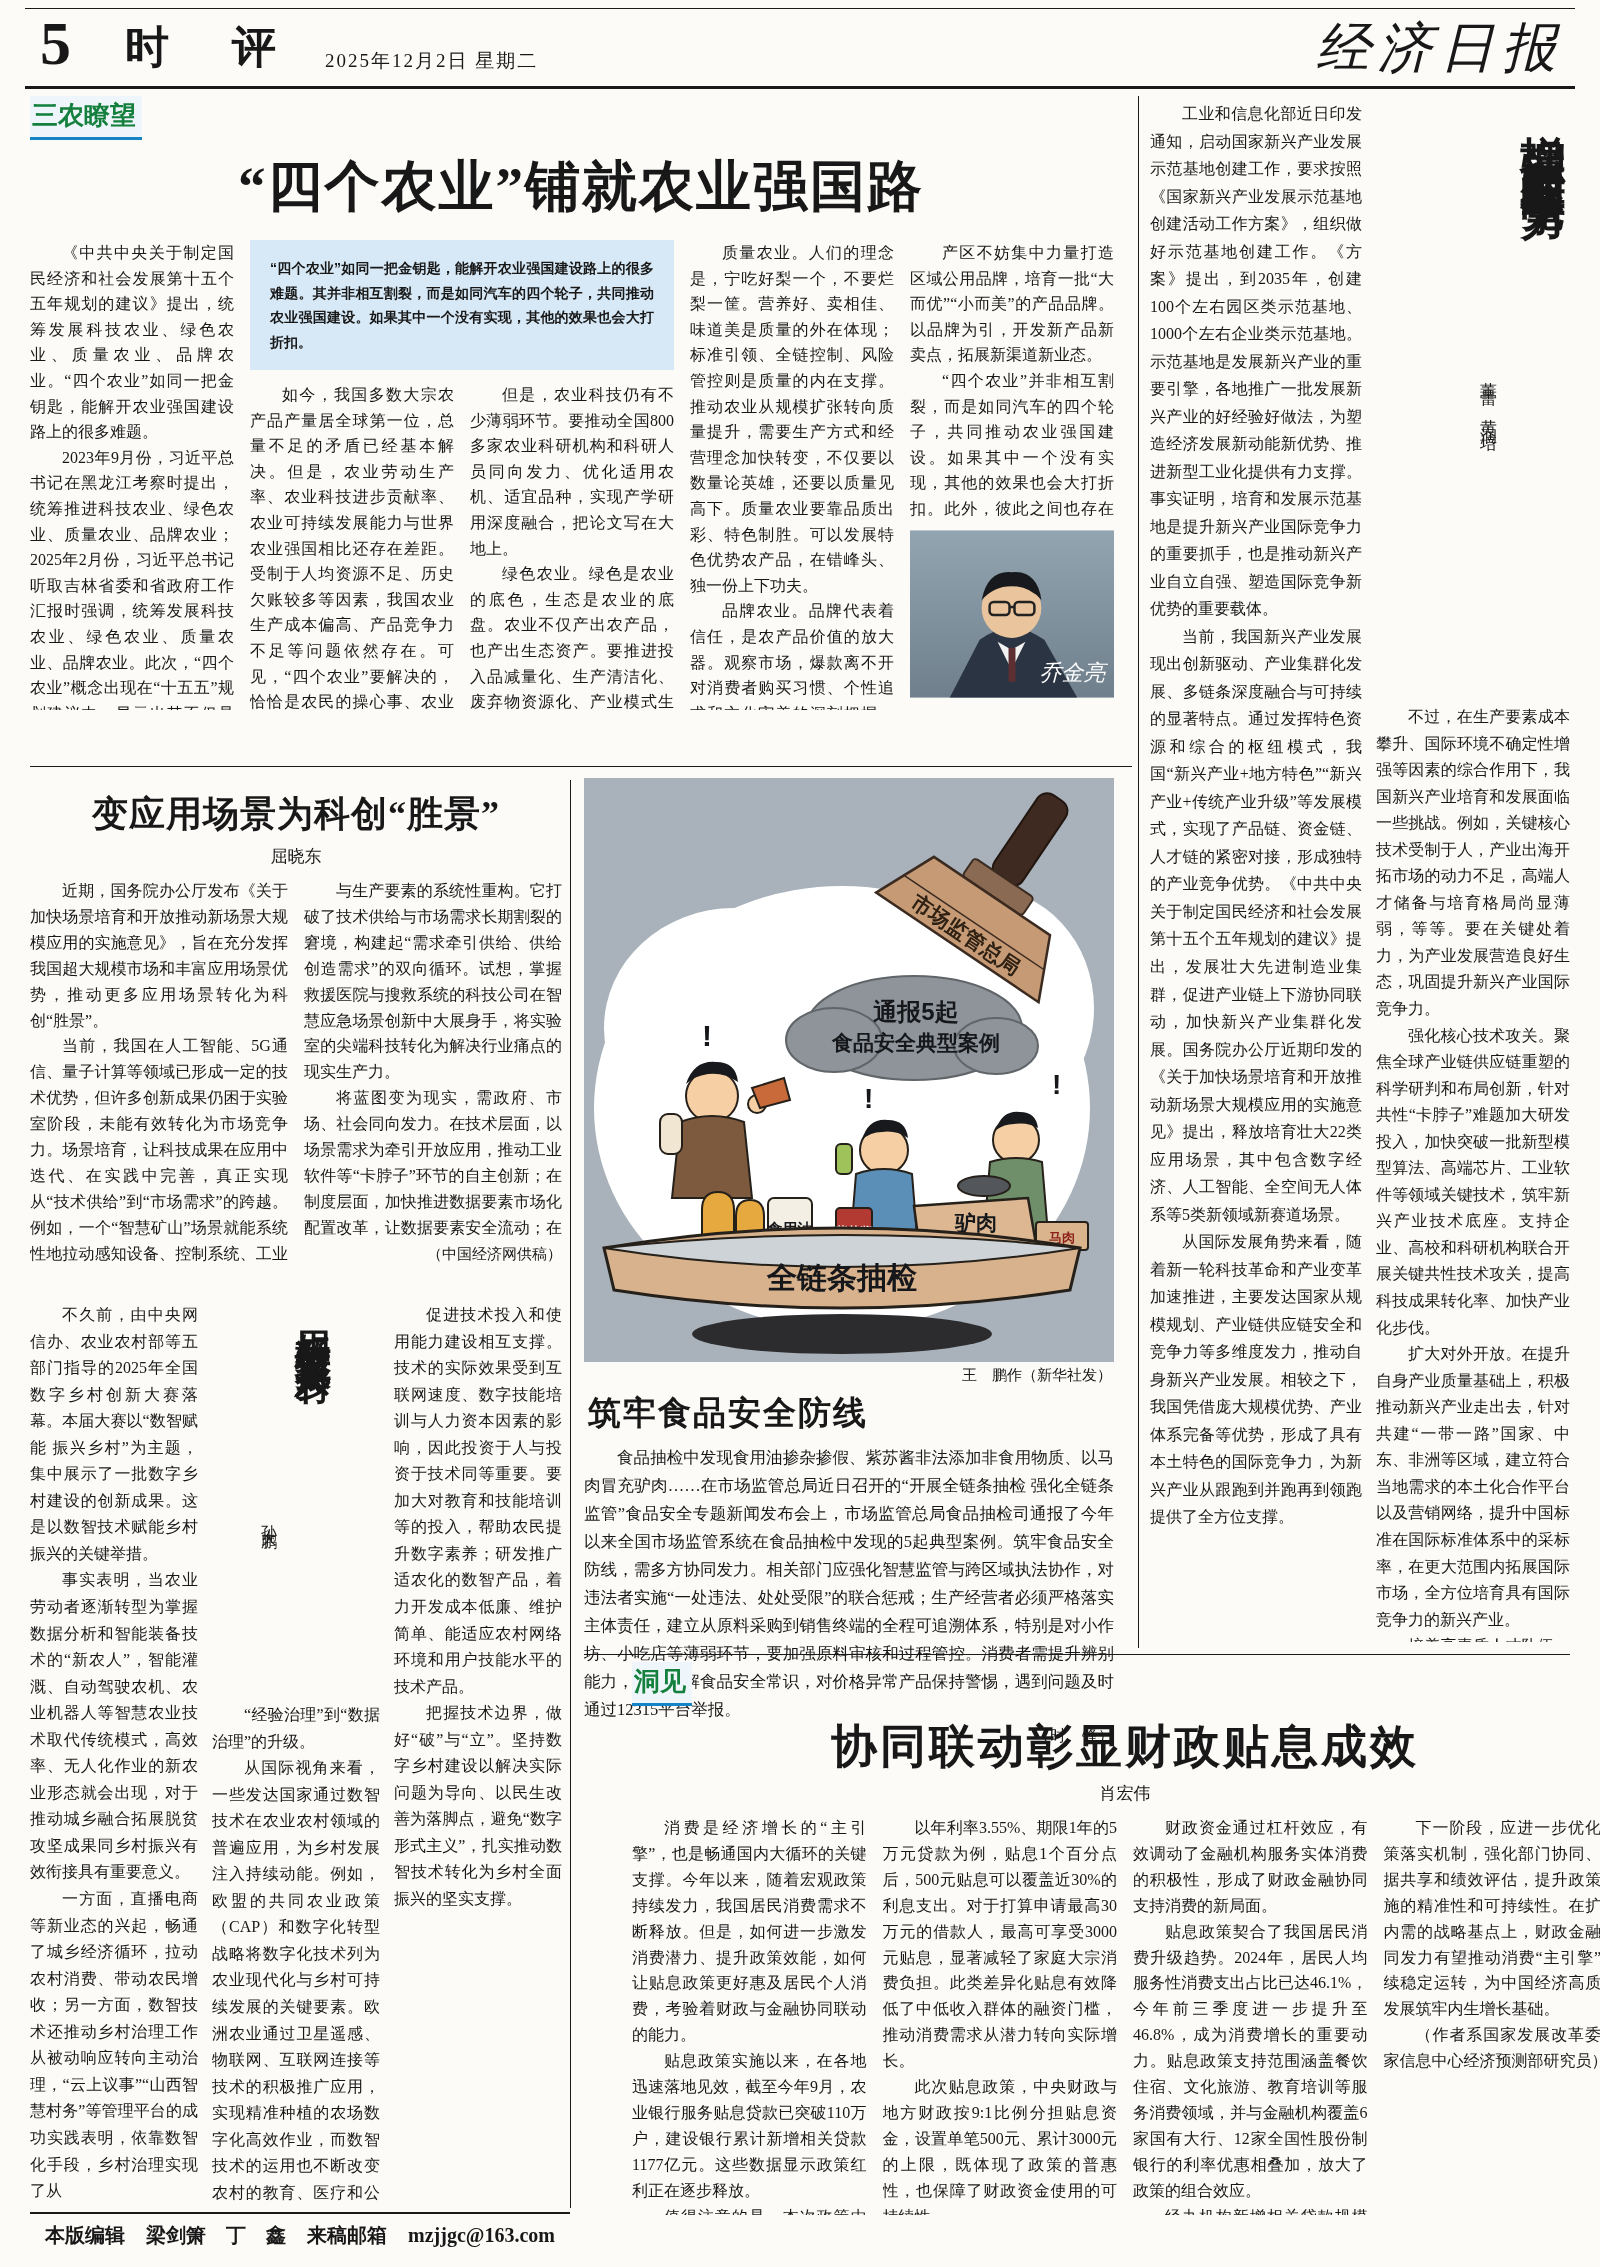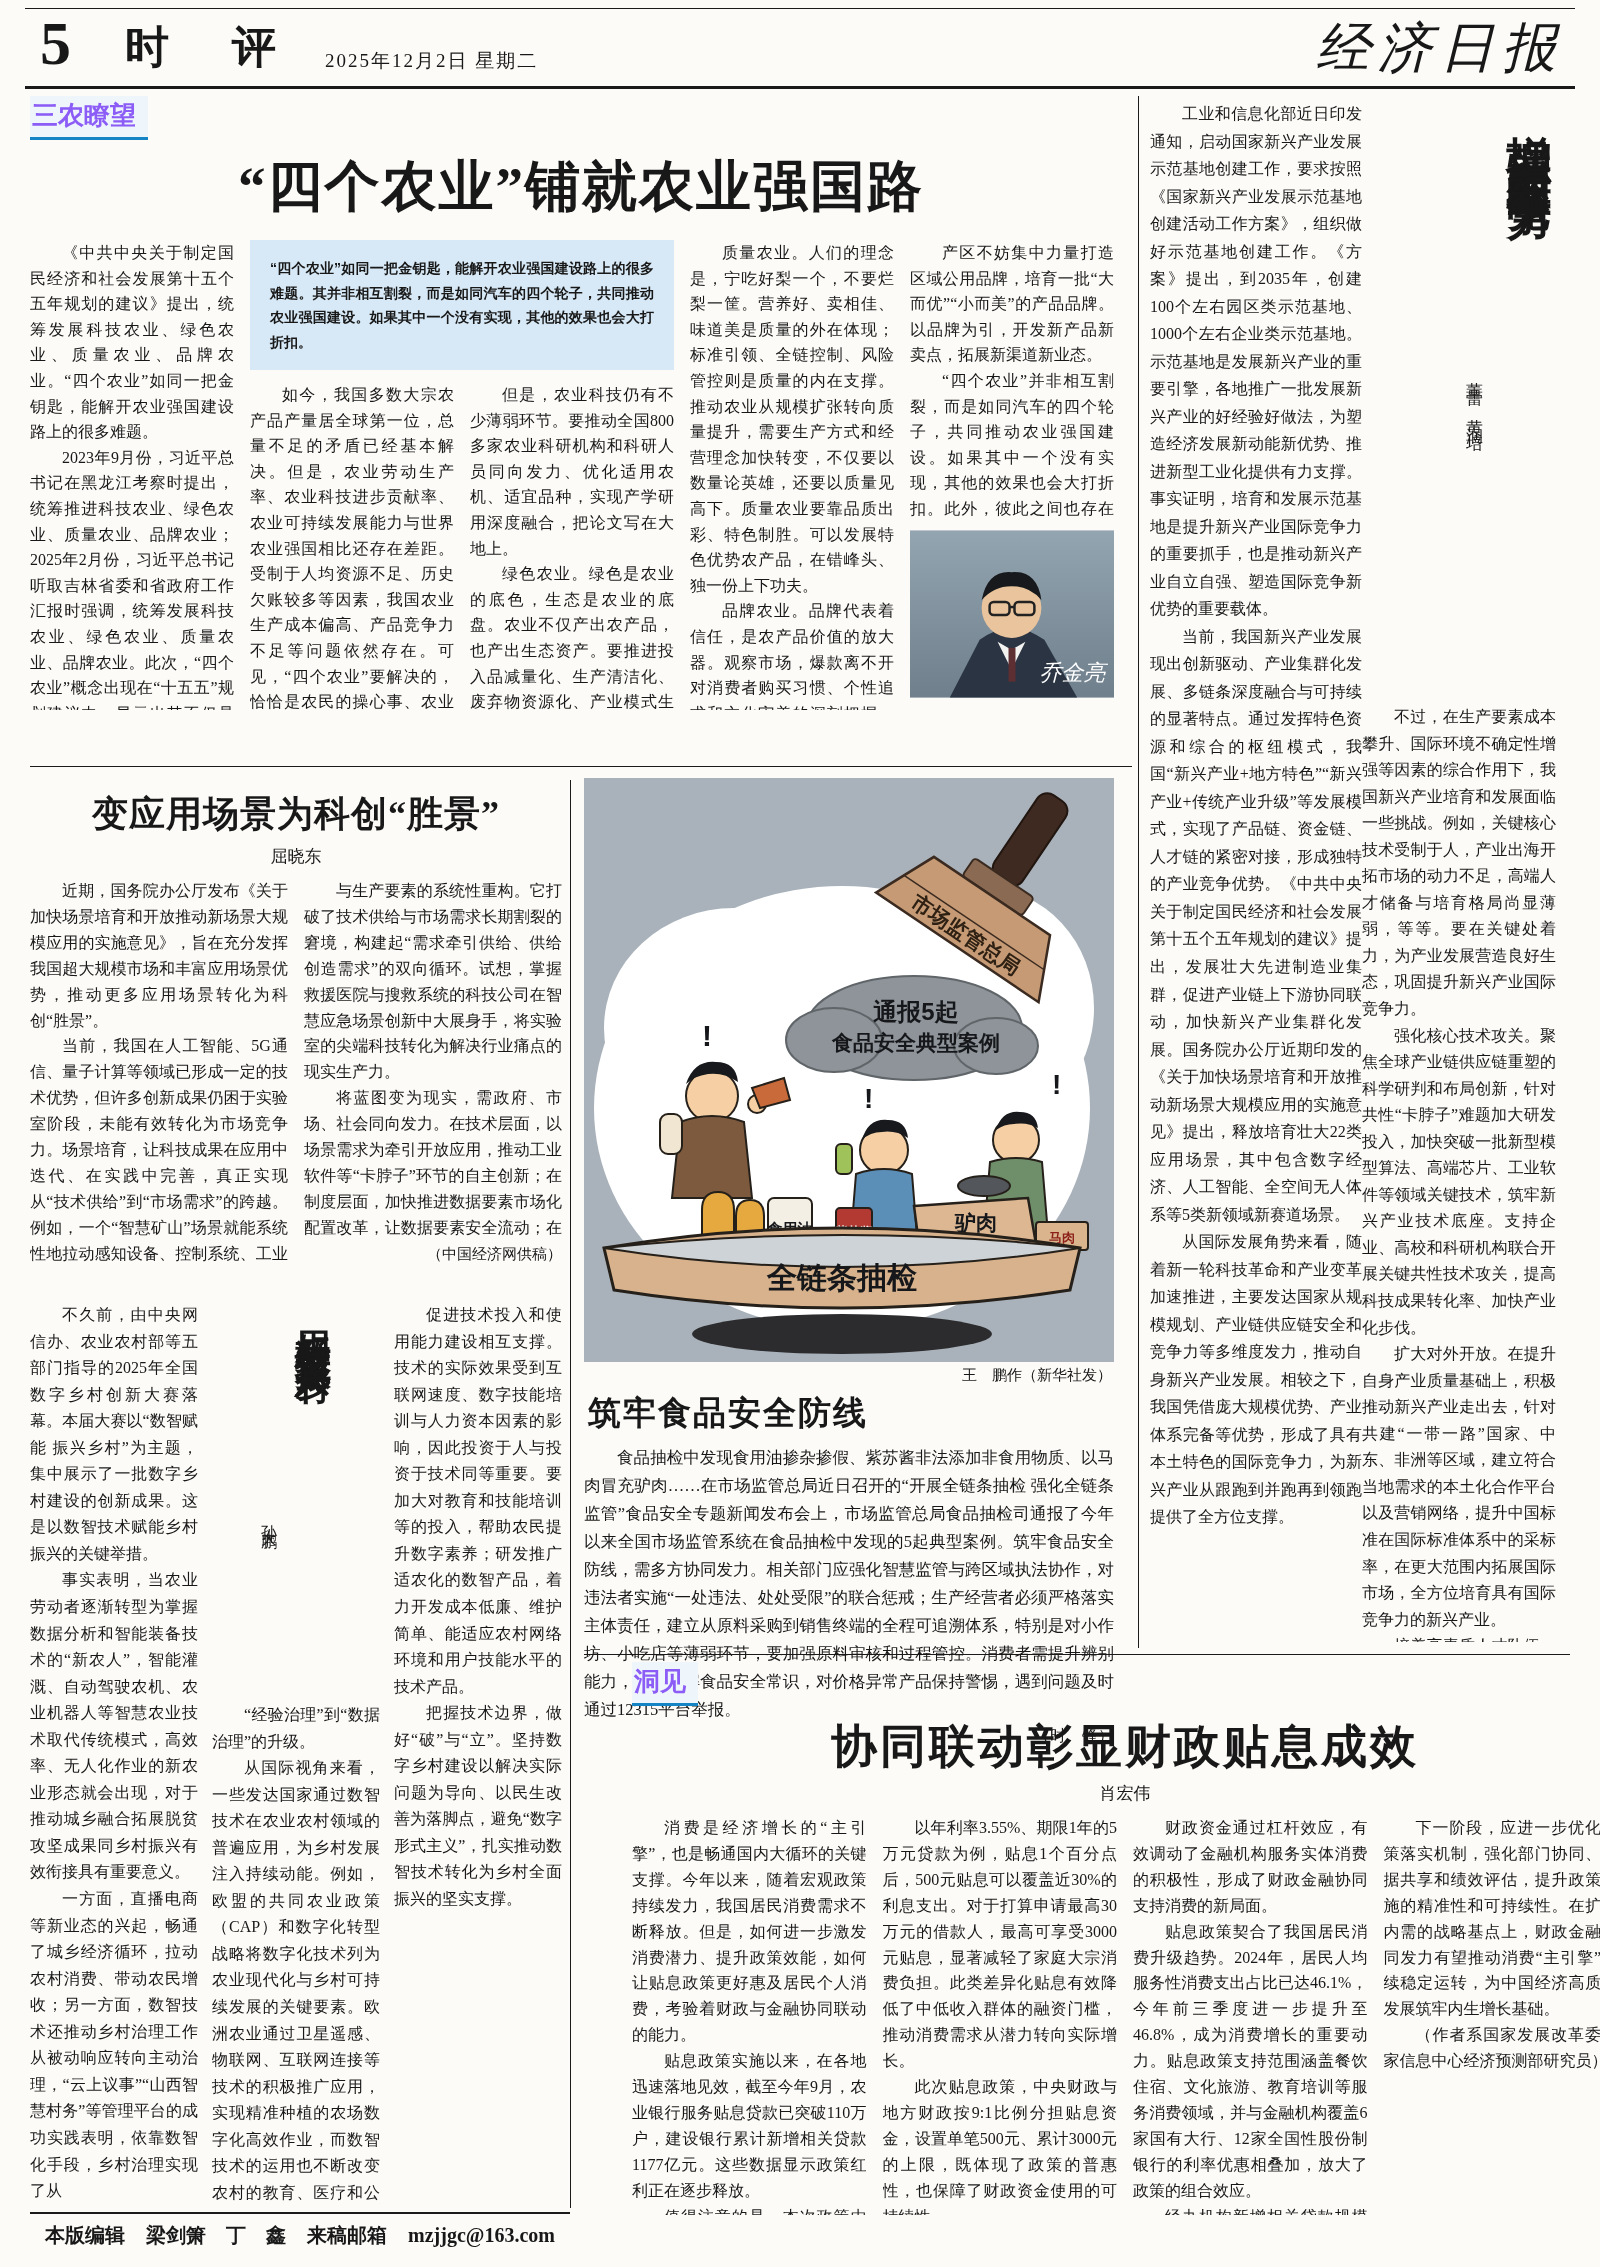--- a/index.html
+++ b/index.html
@@ -8,36 +8,36 @@
   .rule{position:absolute;background:#1a1a1a;}
   
   .hdr{position:absolute;left:30px;top:14px;width:1540px;height:66px;}
   .pageno{position:absolute;left:10px;top:-6px;font-size:62px;font-weight:900;font-family:"Liberation Serif",serif;}
   .section{position:absolute;left:95px;top:4px;font-size:44px;font-weight:900;letter-spacing:26px;}
   .date{position:absolute;left:295px;top:34px;font-size:19px;letter-spacing:2px;}
   .masthead{position:absolute;right:6px;top:-2px;font-size:54px;font-weight:400;font-style:italic;
             font-family:"Liberation Serif",serif;letter-spacing:8px;}
   .col{flex:1;overflow:hidden;text-align:justify;font-size:16px;line-height:1.62;}
   .col p{margin:0;text-indent:2em;}
-  .tag{display:inline-block;font-size:26px;font-weight:900;color:#8b5cf6;
+  .tag{display:inline-block;font-size:26px;font-weight:900;color:#15803d;
        font-family:"Liberation Sans",sans-serif;border-bottom:3px solid #1584c4;
-       padding:2px 12px 4px 2px;background:#eef6fb;}
+       padding:2px 6px 4px 2px;background:#eef6fb;}
   
   .top-art{position:absolute;left:30px;top:96px;width:1102px;height:664px;}
   .top-head{margin:10px 0 4px;text-align:center;font-size:55px;font-weight:700;letter-spacing:2px;}
   .top-body{display:flex;gap:16px;margin-top:16px;height:470px;}
   .tcol{width:204px;overflow:hidden;text-align:justify;font-size:16px;line-height:1.6;}
   .tcol p{margin:0;text-indent:2em;}
   .midwrap{width:424px;display:flex;flex-direction:column;}
   .sumbox{background:#d7e9f6;padding:16px 20px;font-family:"Liberation Sans",sans-serif;
           font-weight:700;font-size:14px;line-height:1.75;text-align:justify;margin-bottom:12px;}
   .midcols{display:flex;gap:16px;flex:1;overflow:hidden;}
   .photo{width:100%;height:168px;margin-top:8px;}
   
-  .right-art{position:absolute;left:1150px;top:100px;width:420px;height:1542px;display:flex;}
+  .right-art{position:absolute;left:1150px;top:100px;width:420px;height:1542px;display:flex;gap:14px;}
   .r-col1{width:212px;overflow:hidden;text-align:justify;font-size:16px;line-height:1.72;}
   .r-col1 p,.r-col2 p{margin:0;text-indent:2em;}
   .r-right{width:194px;display:flex;flex-direction:column;}
   .vhead-wrap{height:604px;display:flex;justify-content:flex-end;}
   .v-authors{writing-mode:vertical-rl;font-size:17px;letter-spacing:7px;margin:268px 16px 0 0;}
   .v-head{writing-mode:vertical-rl;font-size:45px;font-weight:900;
           font-family:"Liberation Sans",sans-serif;letter-spacing:6px;line-height:1.2;}
   .r-col2{flex:1;overflow:hidden;text-align:justify;font-size:16px;line-height:1.66;}
   
   .scene{position:absolute;left:30px;top:782px;width:532px;height:512px;}

